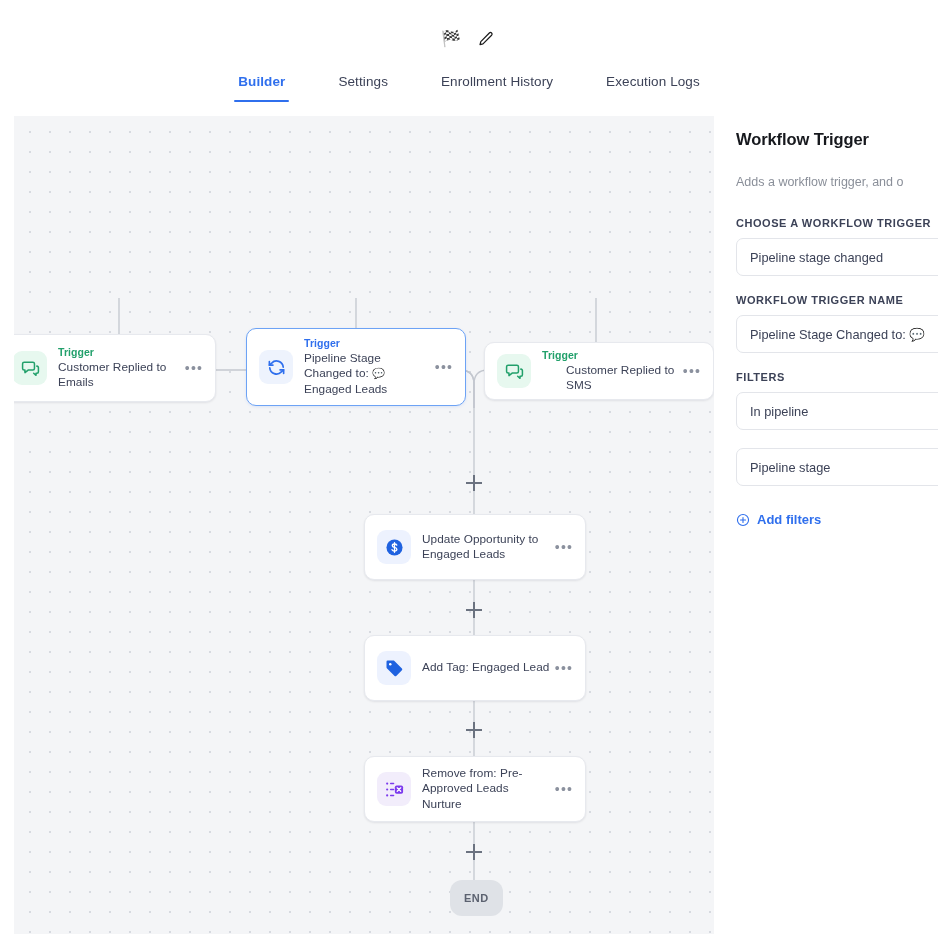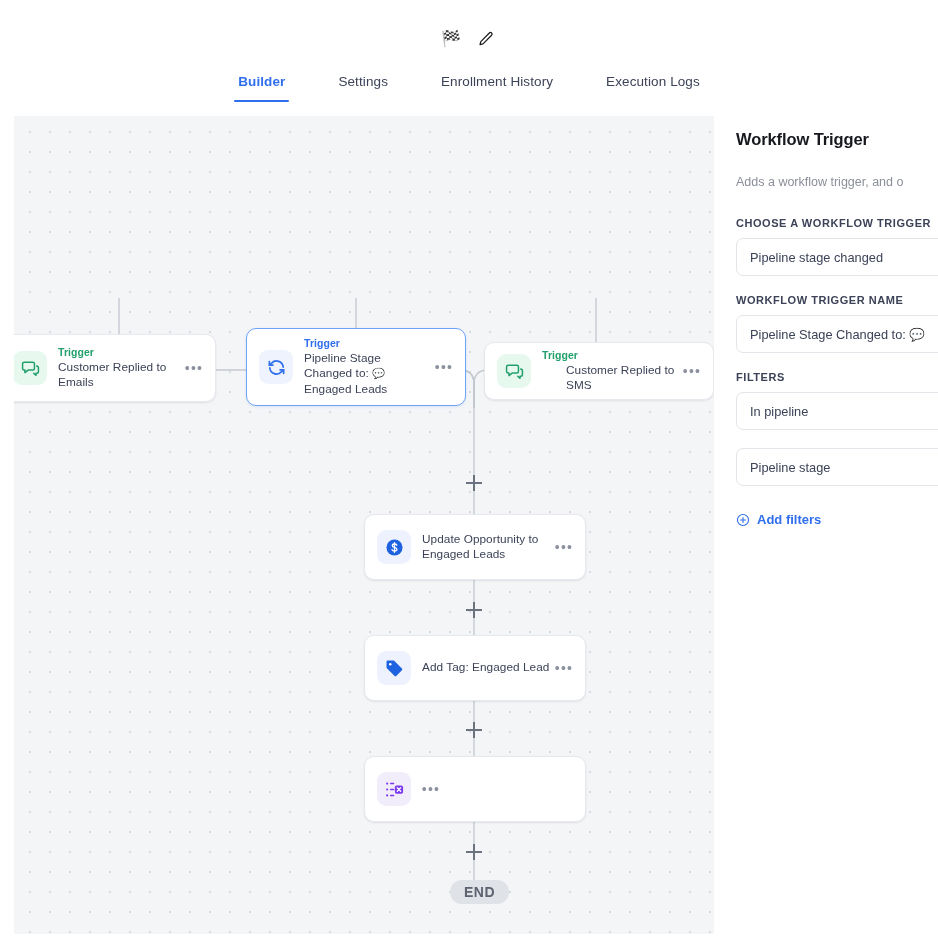--- a/index.html
+++ b/index.html
@@ -211,22 +211,22 @@
     background: #6b7280;
   }
   .plus::before { left: 0; top: 7px; width: 16px; height: 1.6px; }
   .plus::after  { top: 0; left: 7px; height: 16px; width: 1.6px; }
 
   
   .end-node {
     position: absolute;
     background: #dfe2e7;
     border-radius: 12px;
-    padding: 4px 14px;
-    font-size: 14px;
+    padding: 12px 14px;
+    font-size: 11px;
     font-weight: bold;
     color: #5c6270;
     letter-spacing: 0.5px;
     cursor: pointer;
   }
 
   
   .panel {
     position: absolute;
     top: 108px;
@@ -426,20 +426,23 @@
             <circle cx="3.6" cy="12" r="1.25"></circle>
             <circle cx="3.6" cy="18.8" r="1.25"></circle>
             <rect x="6.8" y="4.4" width="5" height="1.6" rx="0.8"></rect>
             <rect x="6.8" y="11.2" width="5" height="1.6" rx="0.8"></rect>
             <rect x="6.8" y="18" width="5" height="1.6" rx="0.8"></rect>
           </g>
           <rect x="12.4" y="7.4" width="9.4" height="9.4" rx="2" fill="#7c3aed"></rect>
           <path d="M15.1 10.1l4 4M19.1 10.1l-4 4" stroke="#ffffff" stroke-width="1.5" stroke-linecap="round"></path>
         </svg>
       </span>
+      <span class="node-body">
+        <span class="node-label" style="display:block;">Remove from: Pre-Approved Leads Nurture</span>
+      </span>
       <span class="node-menu">•••</span>
     </div>
 
     <div class="end-node" style="left:436px; top:764px;">END</div>
   </div>
 
   <div class="panel">
 
     <div class="panel-title">Workflow Trigger</div>
     <div class="panel-sub">Adds a workflow trigger, and o</div>

